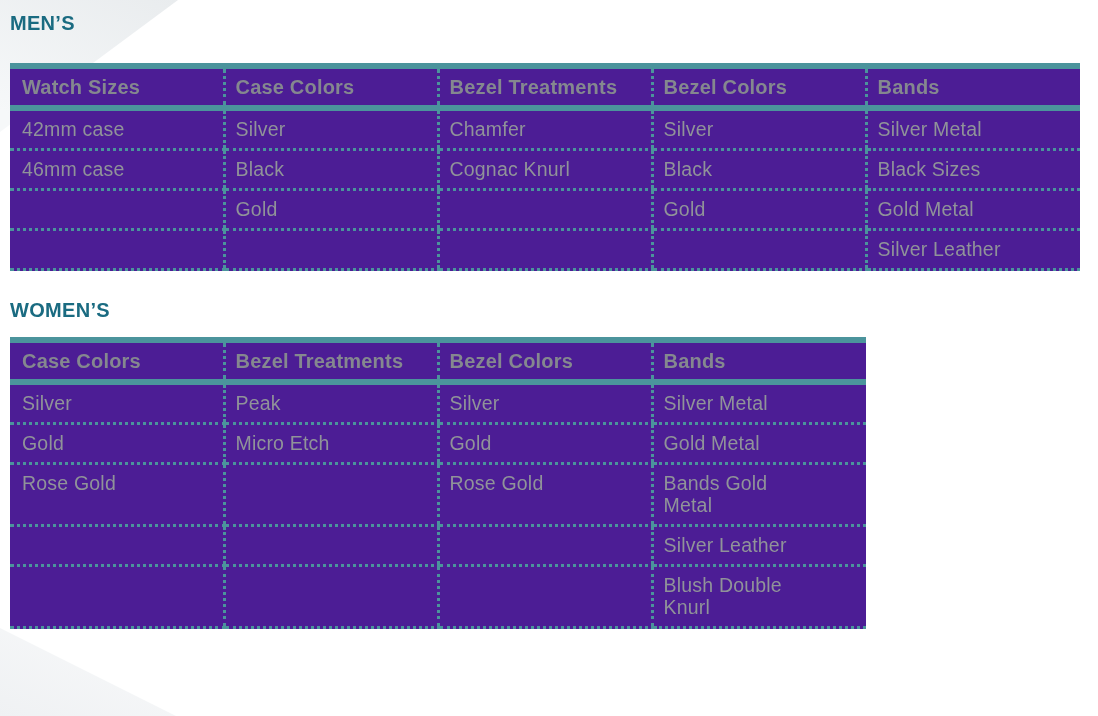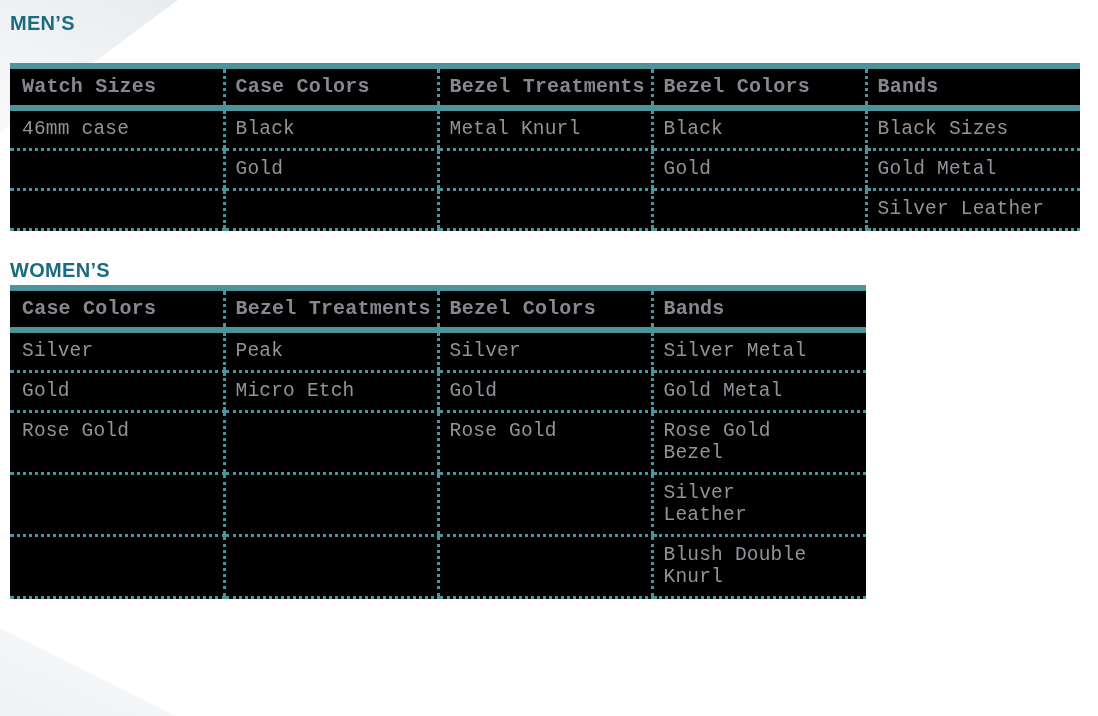--- a/index.html
+++ b/index.html
@@ -28,25 +28,24 @@
     -webkit-clip-path:polygon(0 0,0 100%,100% 100%);
     clip-path:polygon(0 0,0 100%,100% 100%);
   }
   section{position:relative;z-index:1;}
   h2.section-title{
     margin:0 0 29px 0;
     font-size:20px;line-height:22px;font-weight:bold;
     letter-spacing:0.3px;
     color:var(--title-teal,#1a6b81);
   }
-  #section-womens h2.section-title{margin-top:28px;margin-bottom:4px;}
+  #section-womens h2.section-title{margin-top:28px;margin-bottom:16px;}
   table{
     border-collapse:collapse;table-layout:fixed;
-    background:#000000;
-    font-family:Liberation Mono, monospace;
+    background:#4c1d95;
   }
   #table-0{width:1070px;}
   #table-1{width:856px;}
   col{width:214px;}
   th{
     border-top:6px solid var(--accent-teal,#4b949c);
     border-bottom:6px solid var(--accent-teal,#4b949c);
     text-align:left;vertical-align:middle;
     padding:7px 8px 7px 12px;
     font-size:20px;line-height:22px;font-weight:bold;
@@ -91,23 +90,30 @@
           <tr>
             <th>Watch Sizes</th>
             <th>Case Colors</th>
             <th>Bezel Treatments</th>
             <th>Bezel Colors</th>
             <th>Bands</th>
           </tr>
         </thead>
         <tbody>
           <tr>
+            <td><span class="cell-text">42mm case</span></td>
+            <td><span class="cell-text">Silver</span></td>
+            <td><span class="cell-text">Chamfer</span></td>
+            <td><span class="cell-text">Silver</span></td>
+            <td><span class="cell-text">Silver Metal</span></td>
+          </tr>
+          <tr>
             <td><span class="cell-text">46mm case</span></td>
             <td><span class="cell-text">Black</span></td>
-            <td><span class="cell-text">Metal Knurl</span></td>
+            <td><span class="cell-text">Cognac Knurl</span></td>
             <td><span class="cell-text">Black</span></td>
             <td><span class="cell-text">Black Sizes</span></td>
           </tr>
           <tr>
             <td><span class="cell-text"></span></td>
             <td><span class="cell-text">Gold</span></td>
             <td><span class="cell-text"></span></td>
             <td><span class="cell-text">Gold</span></td>
             <td><span class="cell-text">Gold Metal</span></td>
           </tr>
@@ -149,21 +155,21 @@
           <tr>
             <td><span class="cell-text">Gold</span></td>
             <td><span class="cell-text">Micro Etch</span></td>
             <td><span class="cell-text">Gold</span></td>
             <td><span class="cell-text">Gold Metal</span></td>
           </tr>
           <tr>
             <td><span class="cell-text">Rose Gold</span></td>
             <td><span class="cell-text"></span></td>
             <td><span class="cell-text">Rose Gold</span></td>
-            <td><span class="cell-text">Rose Gold Bezel</span></td>
+            <td><span class="cell-text">Bands Gold Metal</span></td>
           </tr>
           <tr>
             <td><span class="cell-text"></span></td>
             <td><span class="cell-text"></span></td>
             <td><span class="cell-text"></span></td>
             <td><span class="cell-text">Silver Leather</span></td>
           </tr>
           <tr>
             <td><span class="cell-text"></span></td>
             <td><span class="cell-text"></span></td>

